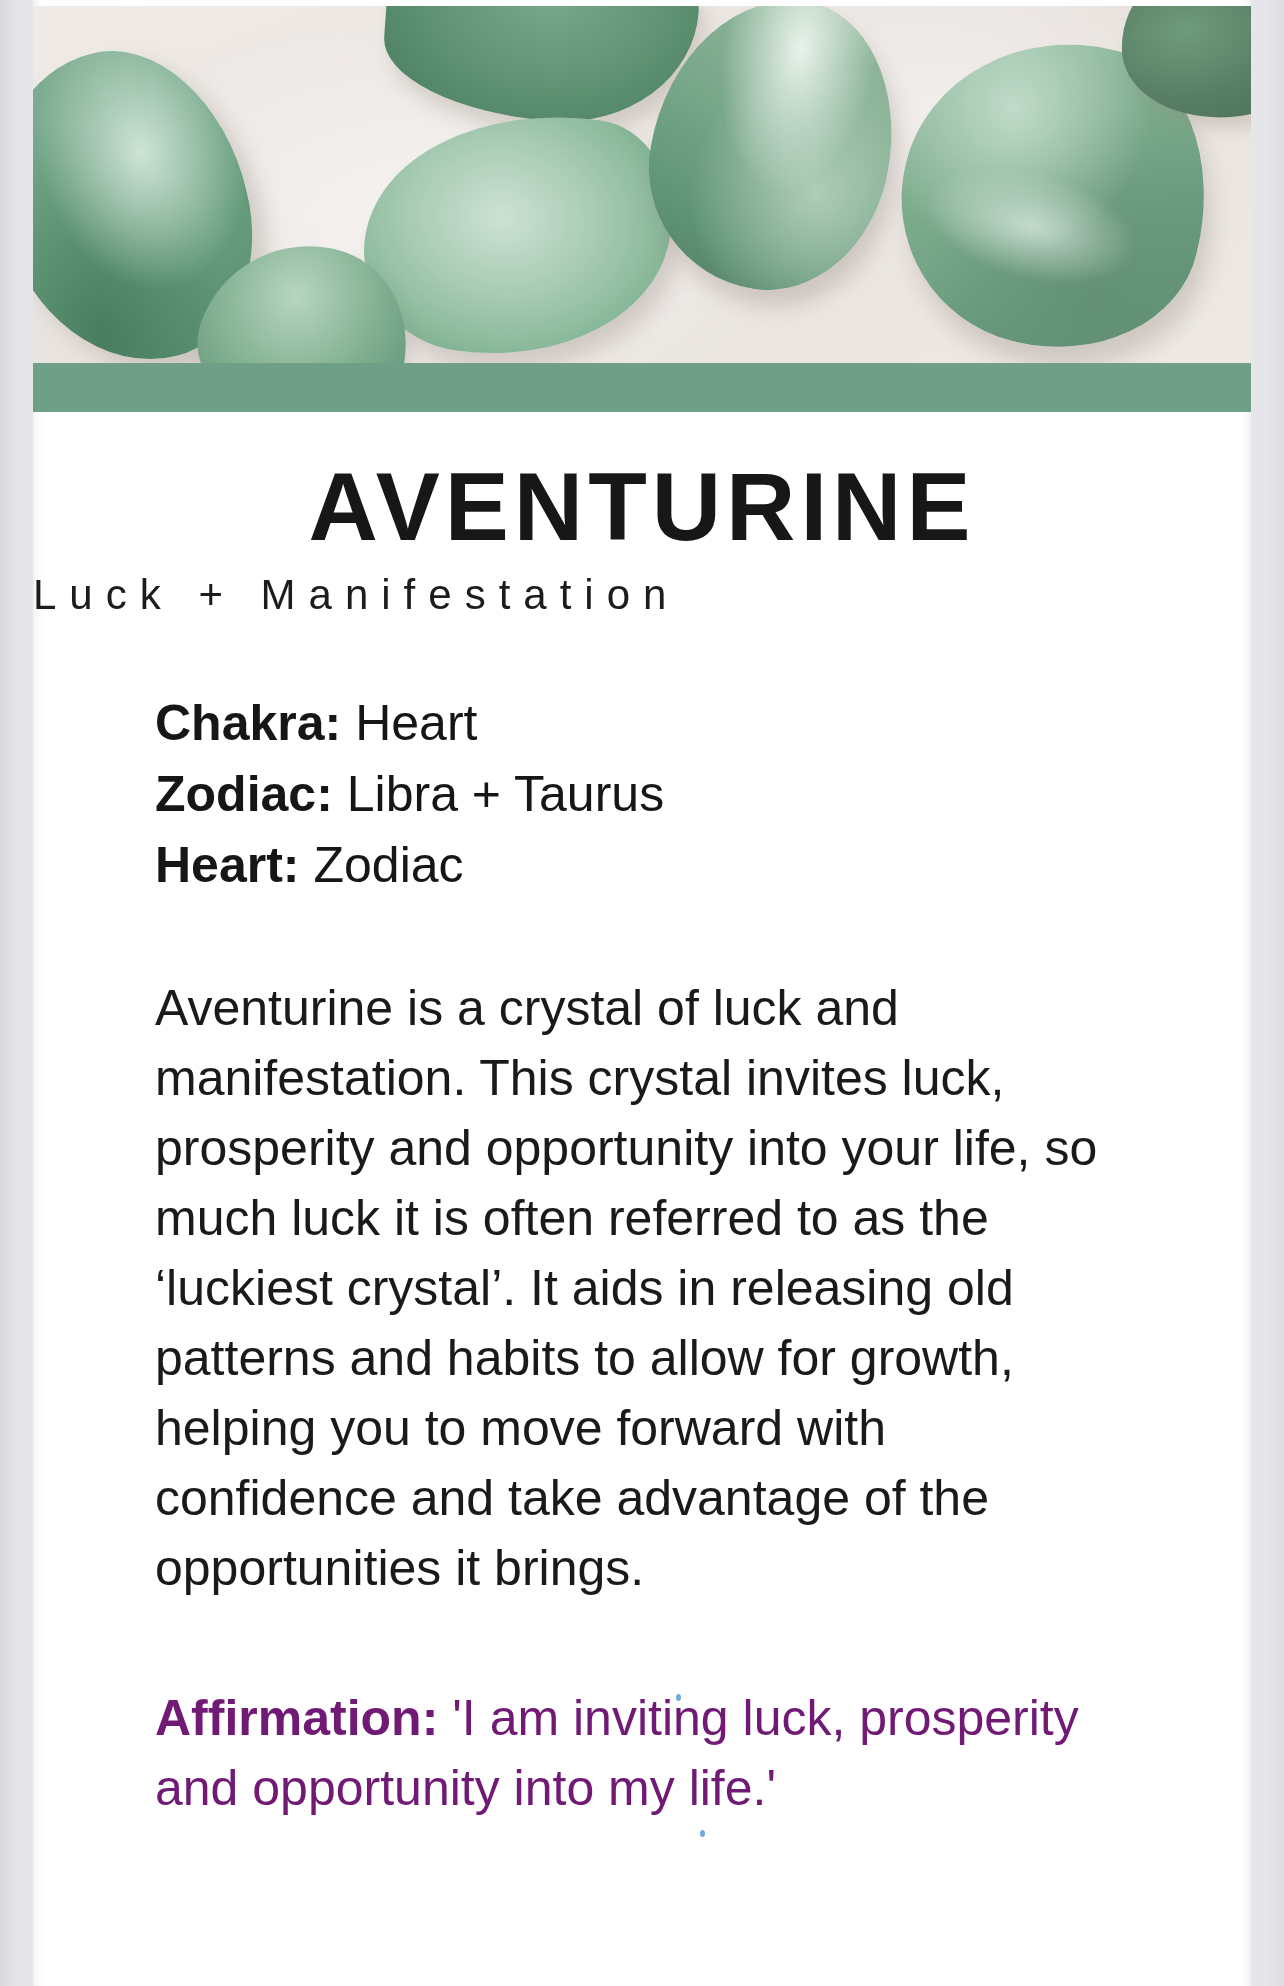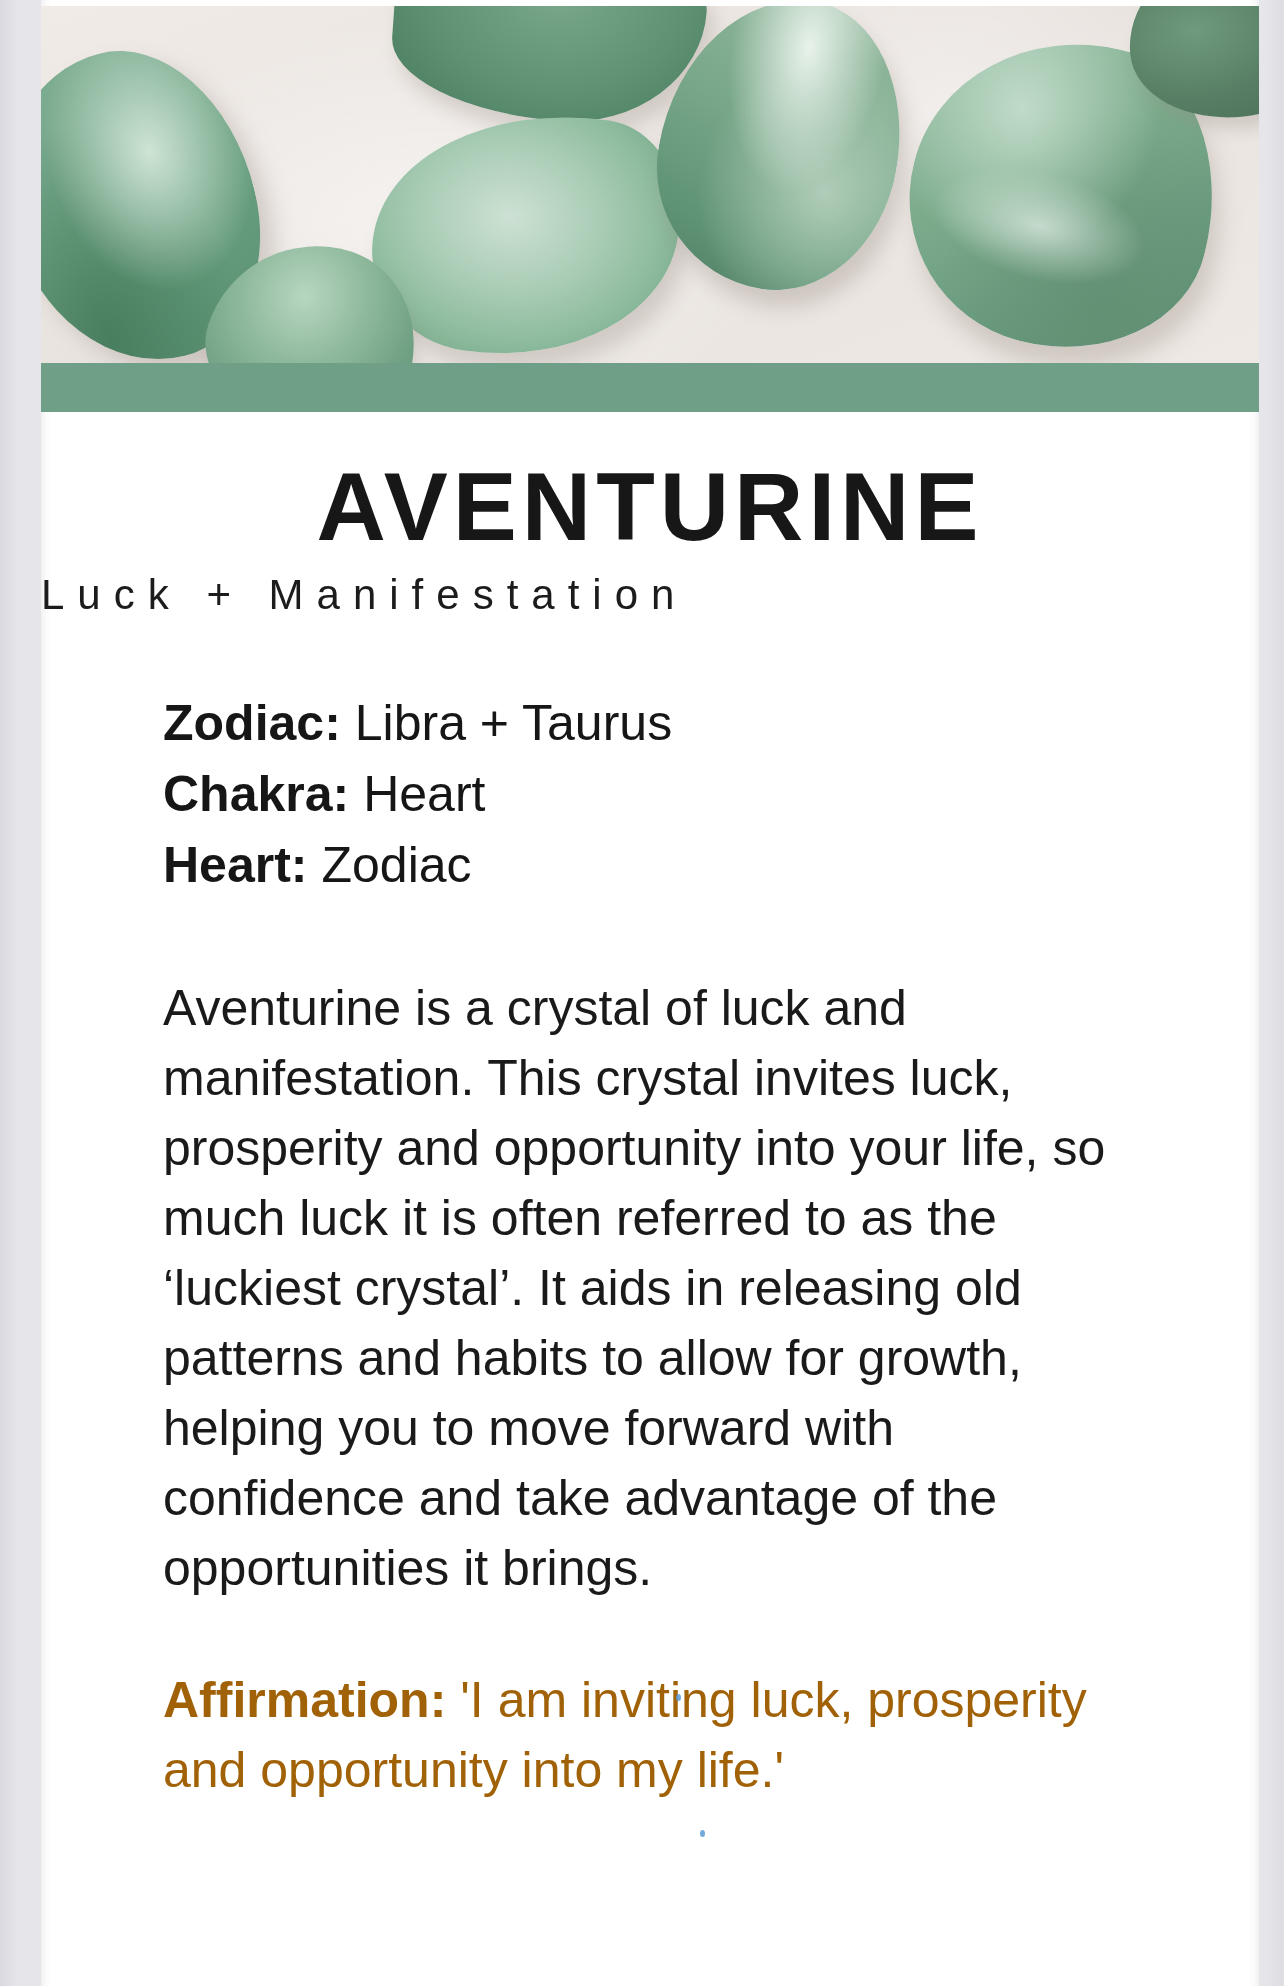--- a/index.html
+++ b/index.html
@@ -3,21 +3,21 @@
 <meta charset="utf-8">
 <style>
   html, body { margin:0; padding:0; }
   body {
     width:1284px; height:1986px; overflow:hidden; position:relative;
     background: linear-gradient(90deg, #d9d9e0 0px, #e6e5ea 18px, #e6e5ea 1266px, #dcdce2 1284px);
     font-family: "Liberation Sans", sans-serif;
     color:#161616;
   }
   .card {
-    position:absolute; left:41px; top:0; width:1218px; height:1986px;
+    position:absolute; left:33px; top:0; width:1218px; height:1986px;
     background:#ffffff;
     box-shadow: inset 12px 0 10px -10px rgba(60,60,80,.10), inset -12px 0 10px -10px rgba(60,60,80,.10);
   }
   
   .photo {
     position:relative; margin-top:6px; width:100%; height:357px; overflow:hidden;
     background:
       radial-gradient(ellipse 520px 300px at 32% 62%, rgba(255,255,255,.55), rgba(255,255,255,0) 70%),
       radial-gradient(ellipse 400px 260px at 75% 30%, rgba(255,255,255,.4), rgba(255,255,255,0) 65%),
       linear-gradient(160deg, #f0ebe7 0%, #e9e3df 50%, #eee9e4 100%);
@@ -78,22 +78,22 @@
   
   .content { padding:0 115px 0 122px; }
   .properties { margin-top:67px; font-size:50px; line-height:71px; }
   .prop-row { white-space:nowrap; }
   .prop-label { font-weight:700; margin-right:14px; }
   .description {
     margin:72px 0 14px 0; font-size:50px; line-height:70px; font-weight:400;
     color:#1a1a1a; max-width:981px;
   }
   .affirmation {
-    margin:62px 0 0 0; font-size:50px; line-height:70px; font-weight:400;
-    color:#a16207; max-width:981px;
+    margin:80px 0 0 0; font-size:50px; line-height:70px; font-weight:400;
+    color:#701a75; max-width:981px;
   }
   .speck { position:absolute; width:5px; height:7px; border-radius:50%;
     background:#5b9bd5; opacity:.85; }
   .speck1 { left:676px; top:1694px; }
   .speck2 { left:700px; top:1830px; }
 </style>
 </head>
 <body>
 
 <div class="card">
@@ -110,24 +110,24 @@
 
   <div class="divider"></div>
 
   <h1 class="title">AVENTURINE</h1>
   <div class="subtitle">Luck + Manifestation</div>
 
   <div class="content">
 
     <div class="properties">
       <div class="prop-row">
-        <span class="prop-label">Zodiac:</span><span>Libra + Taurus</span>
+        <span class="prop-label">Chakra:</span><span>Heart</span>
       </div>
       <div class="prop-row">
-        <span class="prop-label">Chakra:</span><span>Heart</span>
+        <span class="prop-label">Zodiac:</span><span>Libra + Taurus</span>
       </div>
       <div class="prop-row">
         <span class="prop-label">Heart:</span><span>Zodiac</span>
       </div>
     </div>
 
     <p class="description">Aventurine is a crystal of luck and manifestation. This crystal invites luck, prosperity and opportunity into your life, so much luck it is often referred to as the ‘luckiest crystal’. It aids in releasing old patterns and habits to allow for growth, helping you to move forward with confidence and take advantage of the opportunities it brings.</p>
 
     <p class="affirmation">
       <span class="prop-label">Affirmation:</span><span>'I am inviting luck, prosperity and opportunity into my life.'</span>

